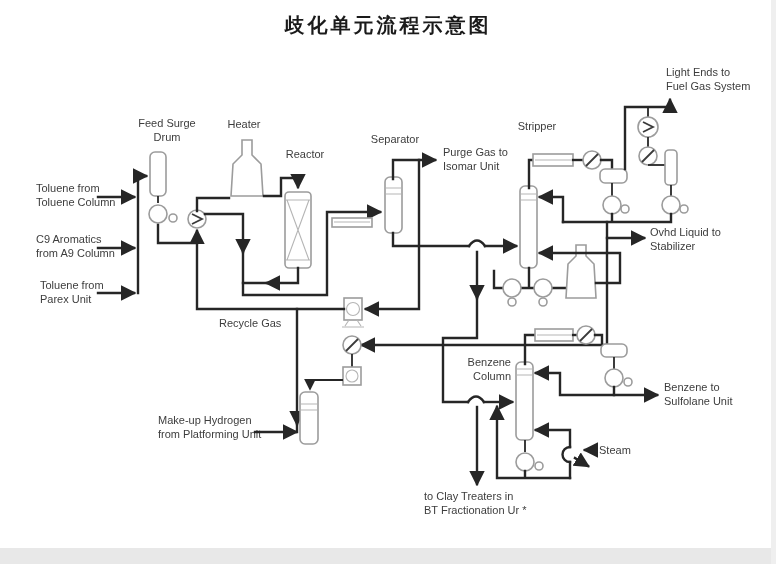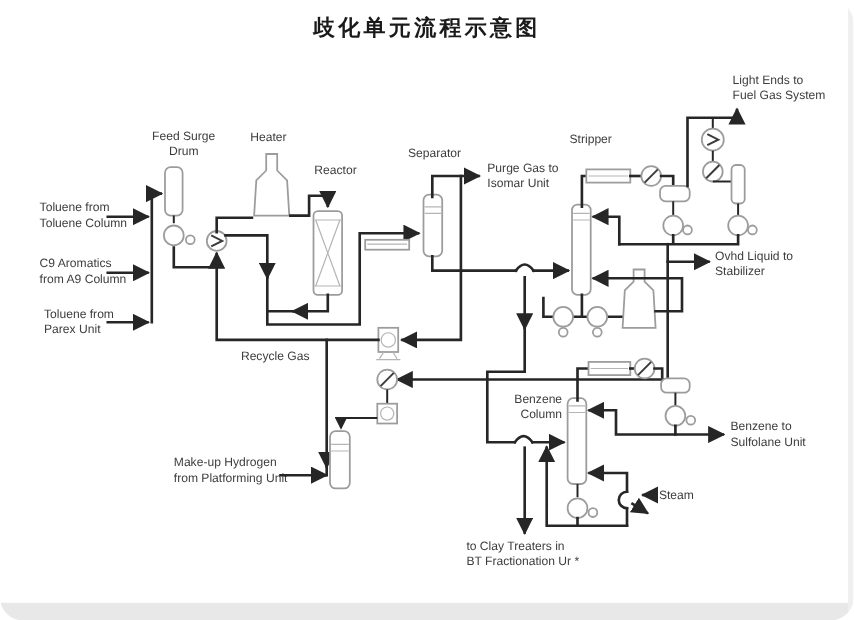--- a/index.html
+++ b/index.html
@@ -1,17 +1,17 @@
 <!DOCTYPE html>
 <html><head>
 <meta charset="utf-8">
 <style>
   html,body{margin:0;padding:0;background:#ffffff;}
   .page{position:relative;width:776px;height:564px;background:#ffffff;overflow:hidden;
-        font-family:"Liberation Sans",sans-serif;border-radius:21px;}
+        font-family:"Liberation Sans",sans-serif;}
   svg{display:block;}
   .p{fill:none;stroke:#262626;stroke-width:2.4;stroke-linecap:square;}
   .pt{fill:none;stroke:#262626;stroke-width:1.8;}
   .e{fill:#ffffff;stroke:#9c9c9c;stroke-width:1.6;}
   .e2{fill:none;stroke:#b5b5b5;stroke-width:1.1;}
   .sym{fill:none;stroke:#3a3a3a;stroke-width:1.8;}
   .t{fill:#3d3d3d;font-size:11px;font-family:"Liberation Sans",sans-serif;}
   .tc{text-anchor:middle;}
   .te{text-anchor:end;}
   .title{fill:#1a1a1a;font-size:20px;font-weight:bold;letter-spacing:3px;

